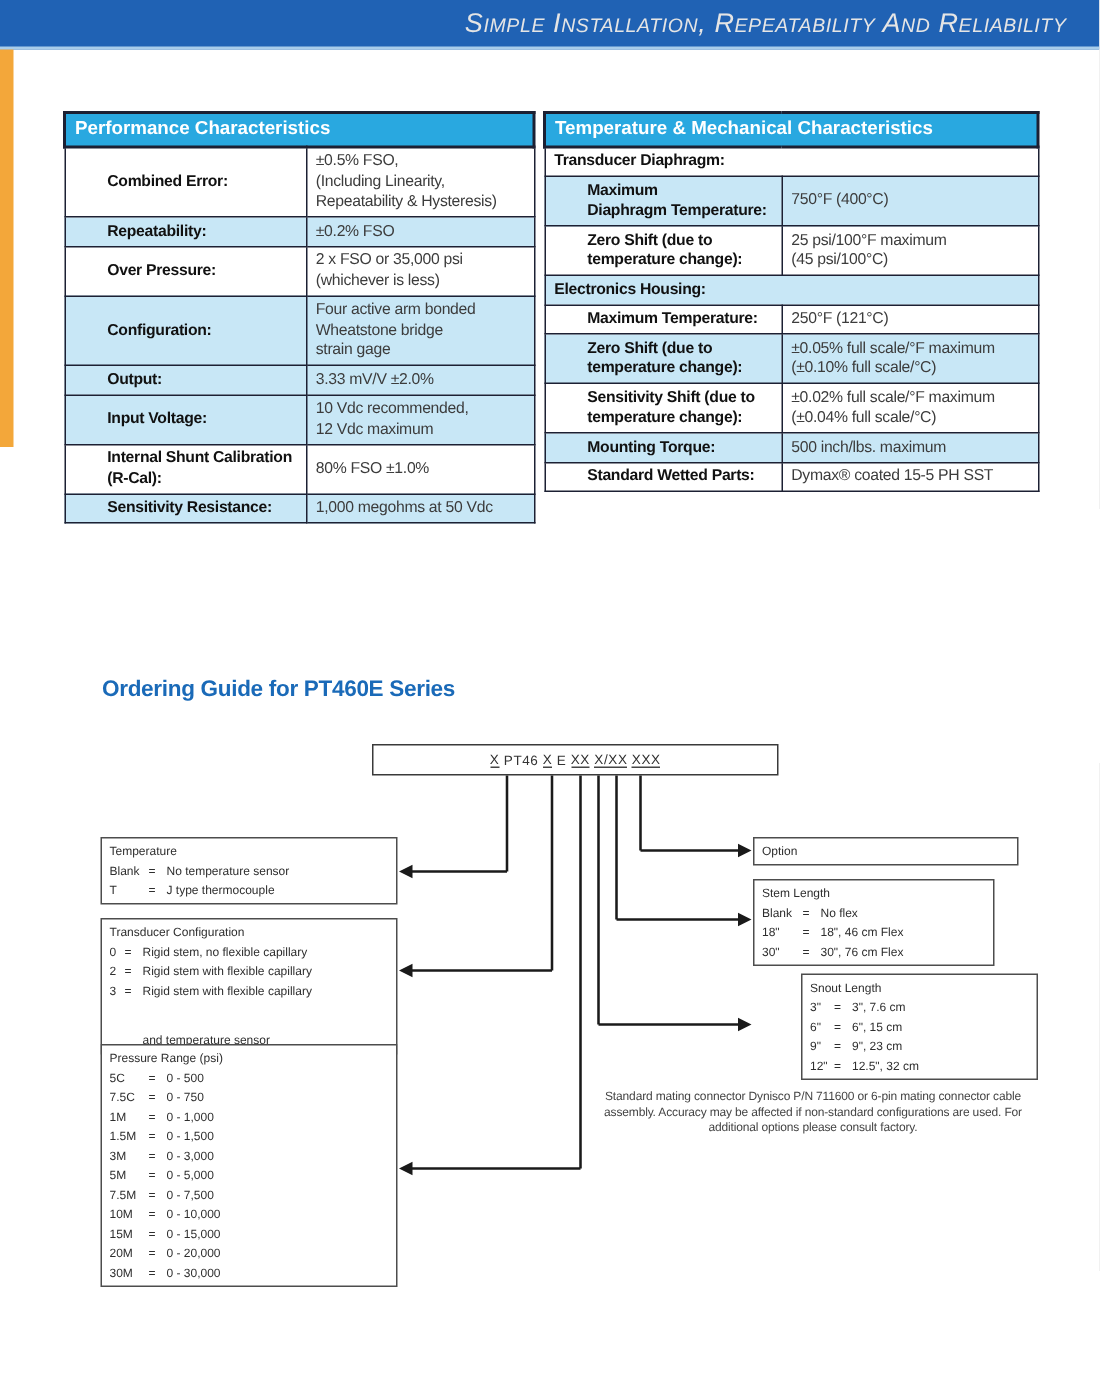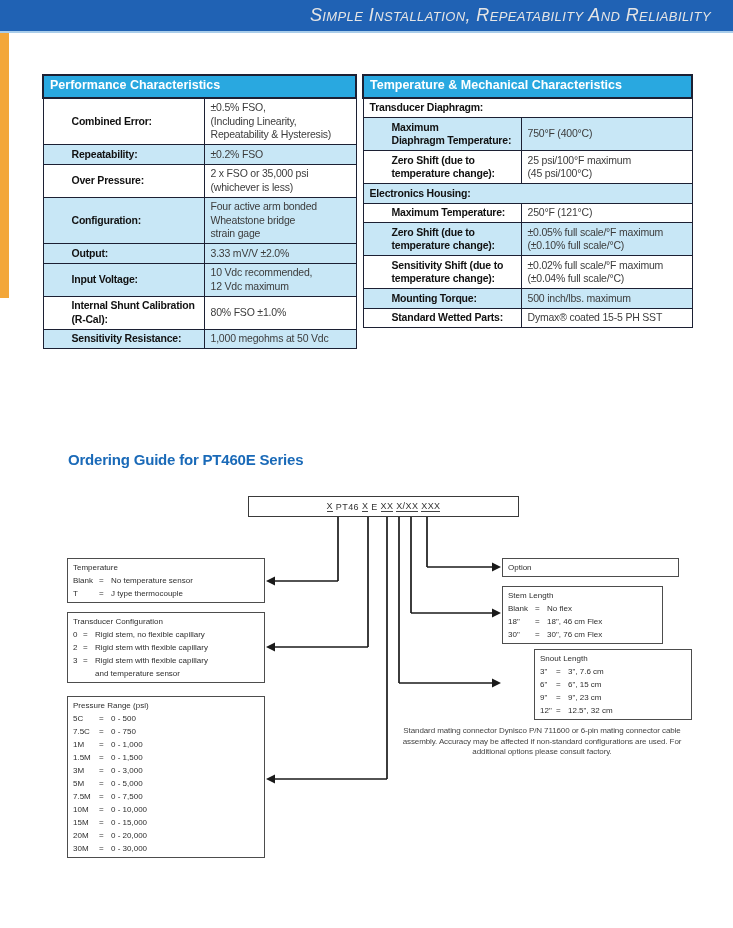--- a/index.html
+++ b/index.html
@@ -71,21 +71,21 @@
   }
   
   .obox {
     position:absolute; background:#ffffff; border:1.8px solid #4d4d4d;
     padding:2px 5px; font-size:8px; line-height:13px; color:#2e2e2e;
   }
   .obox .btitle { white-space:nowrap; }
   .obox .bline { display:flex; align-items:baseline; }
   .obox .code { display:inline-block; width:26px; flex:none; }
   .obox .eq { display:inline-block; width:12px; flex:none; }
-  .obox .cont { padding-left:38px; }
+  .obox .cont { padding-left:38px;margin-top:20px; }
   #box-temperature { left:67px; top:558px; width:198px; }
   #box-transducer_configuration { left:67px; top:612px; width:198px; }
   #box-transducer_configuration .code { width:10px; }
   #box-transducer_configuration .cont { padding-left:22px; }
   #box-pressure_range { left:67px; top:696px; width:198px; }
   #box-pressure_range .code { width:26px; }
   #box-option { left:502px; top:558px; width:177px; }
   #box-stem_length { left:502px; top:586px; width:161px; }
   #box-stem_length .code { width:27px; }
   #box-snout_length { left:502px; top:649px; width:158px;margin-left:32px; }

